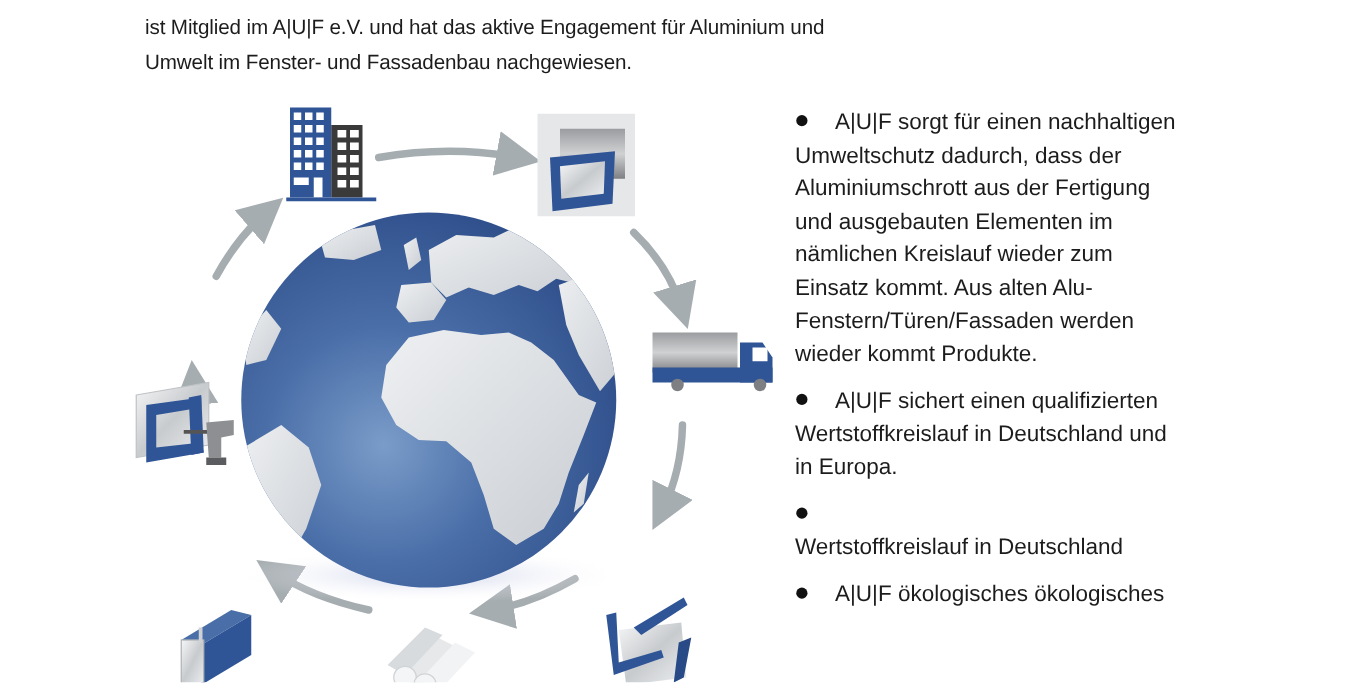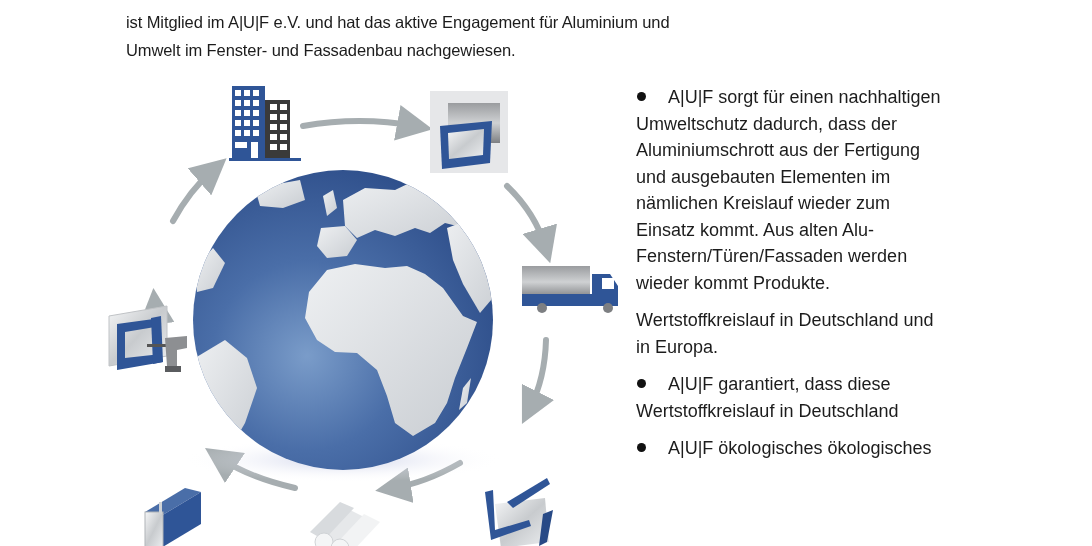--- a/index.html
+++ b/index.html
@@ -1,17 +1,17 @@
 <!DOCTYPE html>
 <html><head>
   <meta charset="utf-8">
   <style>
     html, body { margin: 0; padding: 0; background: #ffffff; }
     body { width: 1092px; height: 546px; position: relative; overflow: hidden; font-family: "Liberation Sans", "DejaVu Sans", sans-serif; color: #1c1c1c; }
-    .intro { position: absolute; left: 126px; top: 8px; width: 680px; font-size: 16.5px; line-height: 28px; letter-spacing: -0.1px; }
+    .intro { position: absolute; left: 116px; top: 8px; width: 680px; font-size: 16.5px; line-height: 28px; letter-spacing: -0.1px; }
     .intro p { margin: 0; white-space: nowrap; }
     .diagram { position: absolute; left: 95px; top: 78px; width: 540px; height: 468px; }
     .diagram svg { position: absolute; left: 0; top: 0; }
     .bullets { position: absolute; left: 636px; top: 84px; width: 380px; font-size: 18px; line-height: 26.5px; }
     .bullet { margin: 0 0 11px 0; }
     .bullet .dot { display: inline-block; width: 9px; height: 9px; border-radius: 50%; background: #111; margin: 0 22px 3px 1px; vertical-align: middle; }
     .bullet .line { display: block; white-space: nowrap; }
   </style>
 </head>
 <body>
@@ -179,23 +179,24 @@
     <span class="line"><span class="dot"></span><span>A|U|F sorgt für einen nachhaltigen</span></span>
     <span class="line">Umweltschutz dadurch, dass der</span>
     <span class="line">Aluminiumschrott aus der Fertigung</span>
     <span class="line">und ausgebauten Elementen im</span>
     <span class="line">nämlichen Kreislauf wieder zum</span>
     <span class="line">Einsatz kommt. Aus alten Alu-</span>
     <span class="line">Fenstern/Türen/Fassaden werden</span>
     <span class="line">wieder kommt Produkte.</span>
   </div>
   <div class="bullet">
+    <span class="line"><span class="dot"></span><span>A|U|F sichert einen qualifizierten</span></span>
     <span class="line">Wertstoffkreislauf in Deutschland und</span>
     <span class="line">in Europa.</span>
   </div>
   <div class="bullet">
-    <span class="line"><span class="dot"></span><span>A|U|F garantiert, dass diese</span></span>
+    <span class="line"><span class="dot"></span></span>
     <span class="line">Wertstoffkreislauf in Deutschland</span>
   </div>
   <div class="bullet">
     <span class="line"><span class="dot"></span><span>A|U|F ökologisches ökologisches</span></span>
   </div>
 </div>
 
 </body></html>

